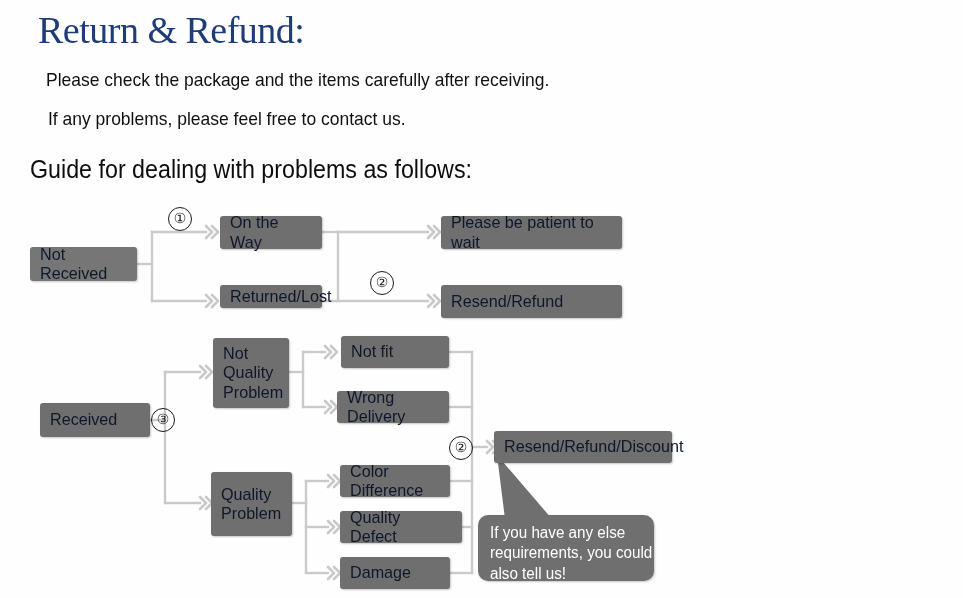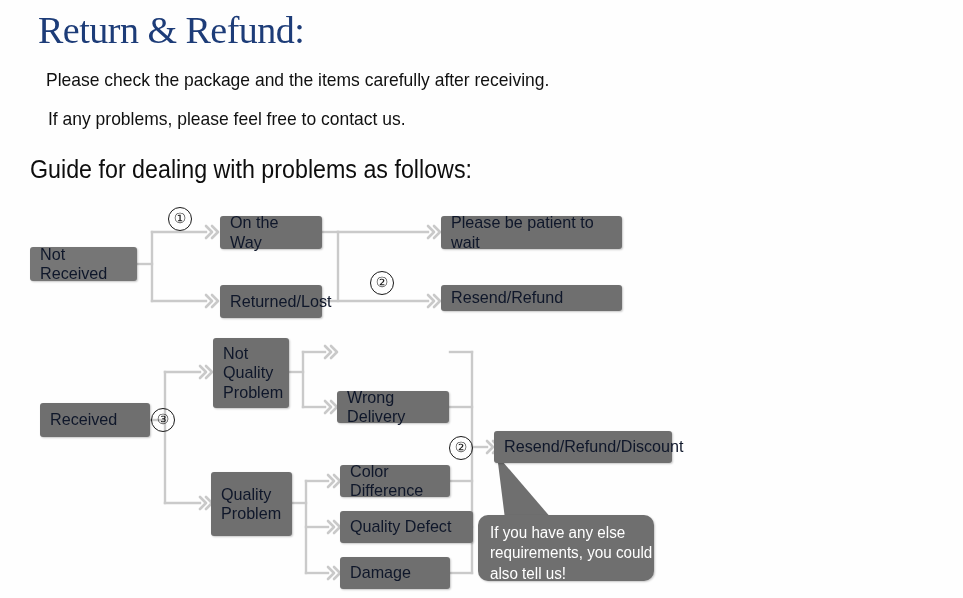--- a/index.html
+++ b/index.html
@@ -140,29 +140,29 @@
   </svg>
 
   <div class="node light" style="left:30px;top:247px;width:107px;height:34px;">
     <span>Not Received</span>
   </div>
 
   <div class="node" style="left:220px;top:216px;width:102px;height:33px;">
     <span>On the Way</span>
   </div>
 
-  <div class="node" style="left:220px;top:285px;width:102px;height:33px;">
+  <div class="node" style="left:220px;top:285px;width:102px;height:23px;">
     <span>Returned/Lost</span>
   </div>
 
   <div class="node" style="left:441px;top:216px;width:181px;height:33px;">
     <span>Please be patient to wait</span>
   </div>
 
-  <div class="node" style="left:441px;top:285px;width:181px;height:26px;">
+  <div class="node" style="left:441px;top:285px;width:181px;height:33px;">
     <span>Resend/Refund</span>
   </div>
 
   <div class="node" style="left:40px;top:403px;width:110px;height:34px;">
     <span>Received</span>
   </div>
 
   <div class="node multiline" style="left:213px;top:338px;width:76px;height:70px;">
     <div>
       <span>Not</span>
@@ -171,30 +171,33 @@
     </div>
   </div>
 
   <div class="node multiline" style="left:211px;top:472px;width:81px;height:64px;">
     <div>
       <span>Quality</span>
       <span>Problem</span>
     </div>
   </div>
 
+  <div class="node" style="left:341px;top:336px;width:108px;height:32px;">
+    <span>Not fit</span>
+  </div>
 
   <div class="node" style="left:337px;top:391px;width:112px;height:32px;">
     <span>Wrong Delivery</span>
   </div>
 
   <div class="node" style="left:340px;top:465px;width:110px;height:32px;">
     <span>Color Difference</span>
   </div>
 
-  <div class="node" style="left:340px;top:511px;width:133px;height:32px;">
+  <div class="node" style="left:340px;top:511px;width:122px;height:32px;">
     <span>Quality Defect</span>
   </div>
 
   <div class="node" style="left:494px;top:431px;width:178px;height:32px;">
     <span>Resend/Refund/Discount</span>
   </div>
 
   <div class="node" style="left:340px;top:557px;width:110px;height:32px;">
     <span>Damage</span>
   </div>

